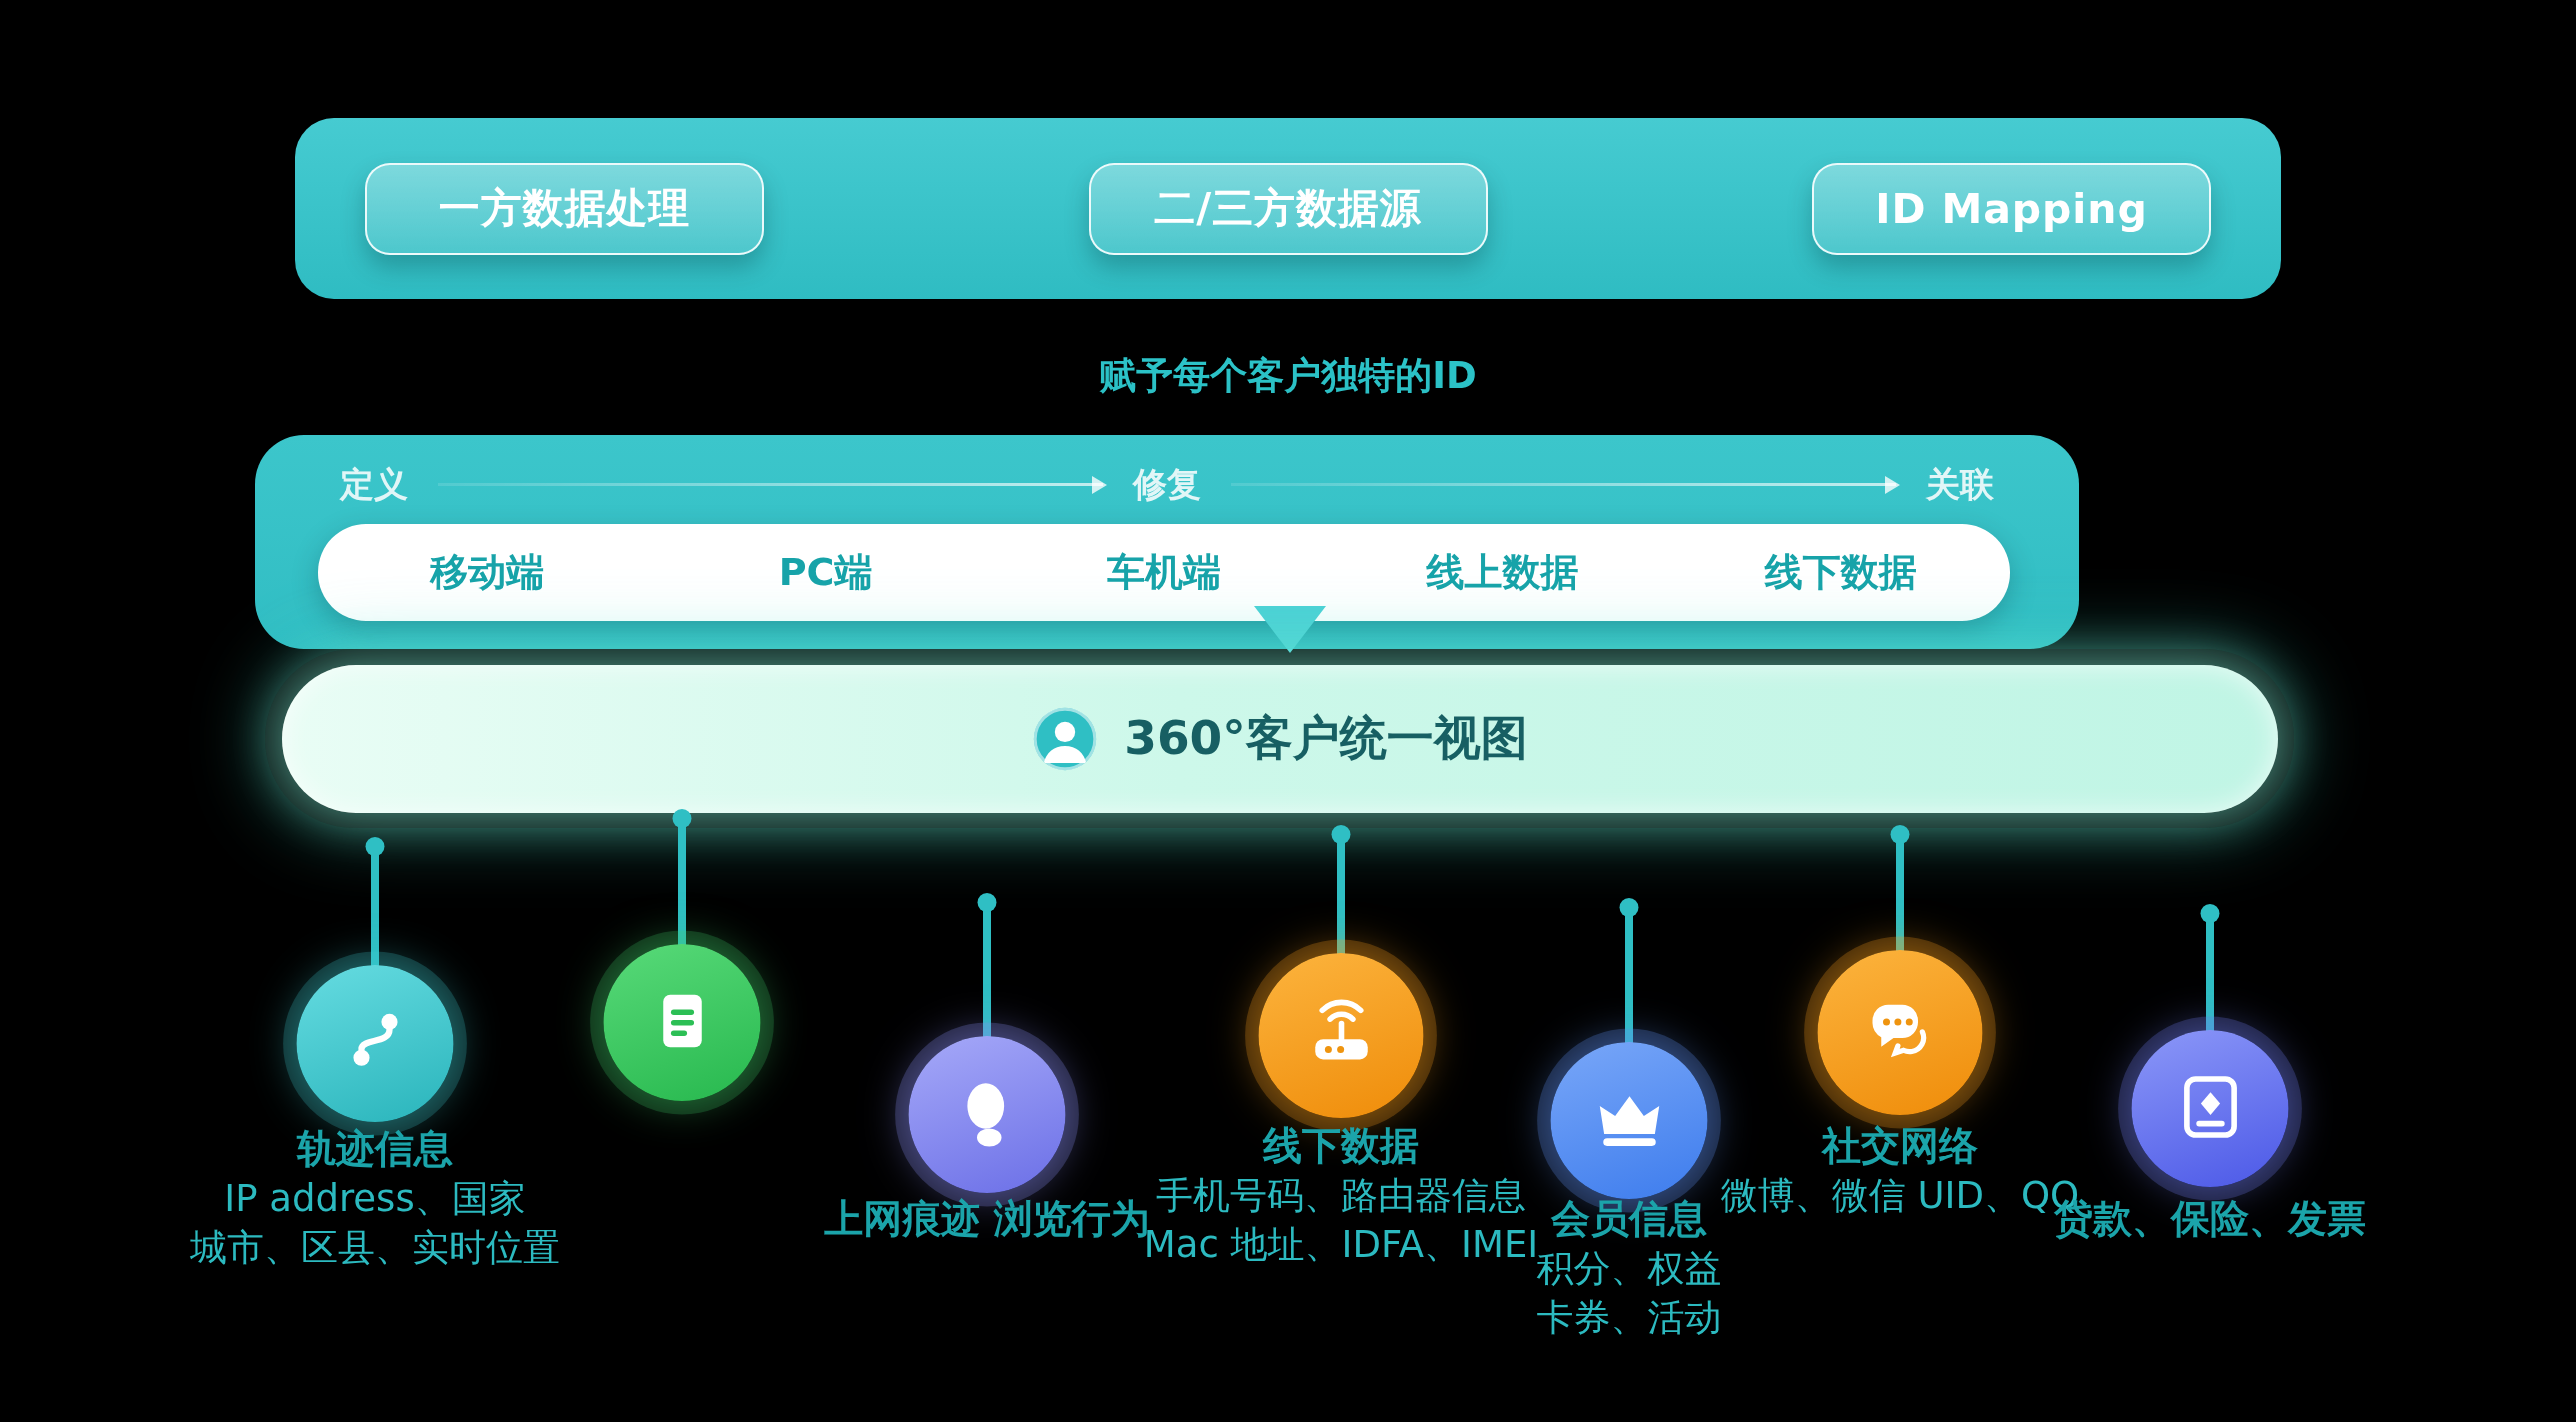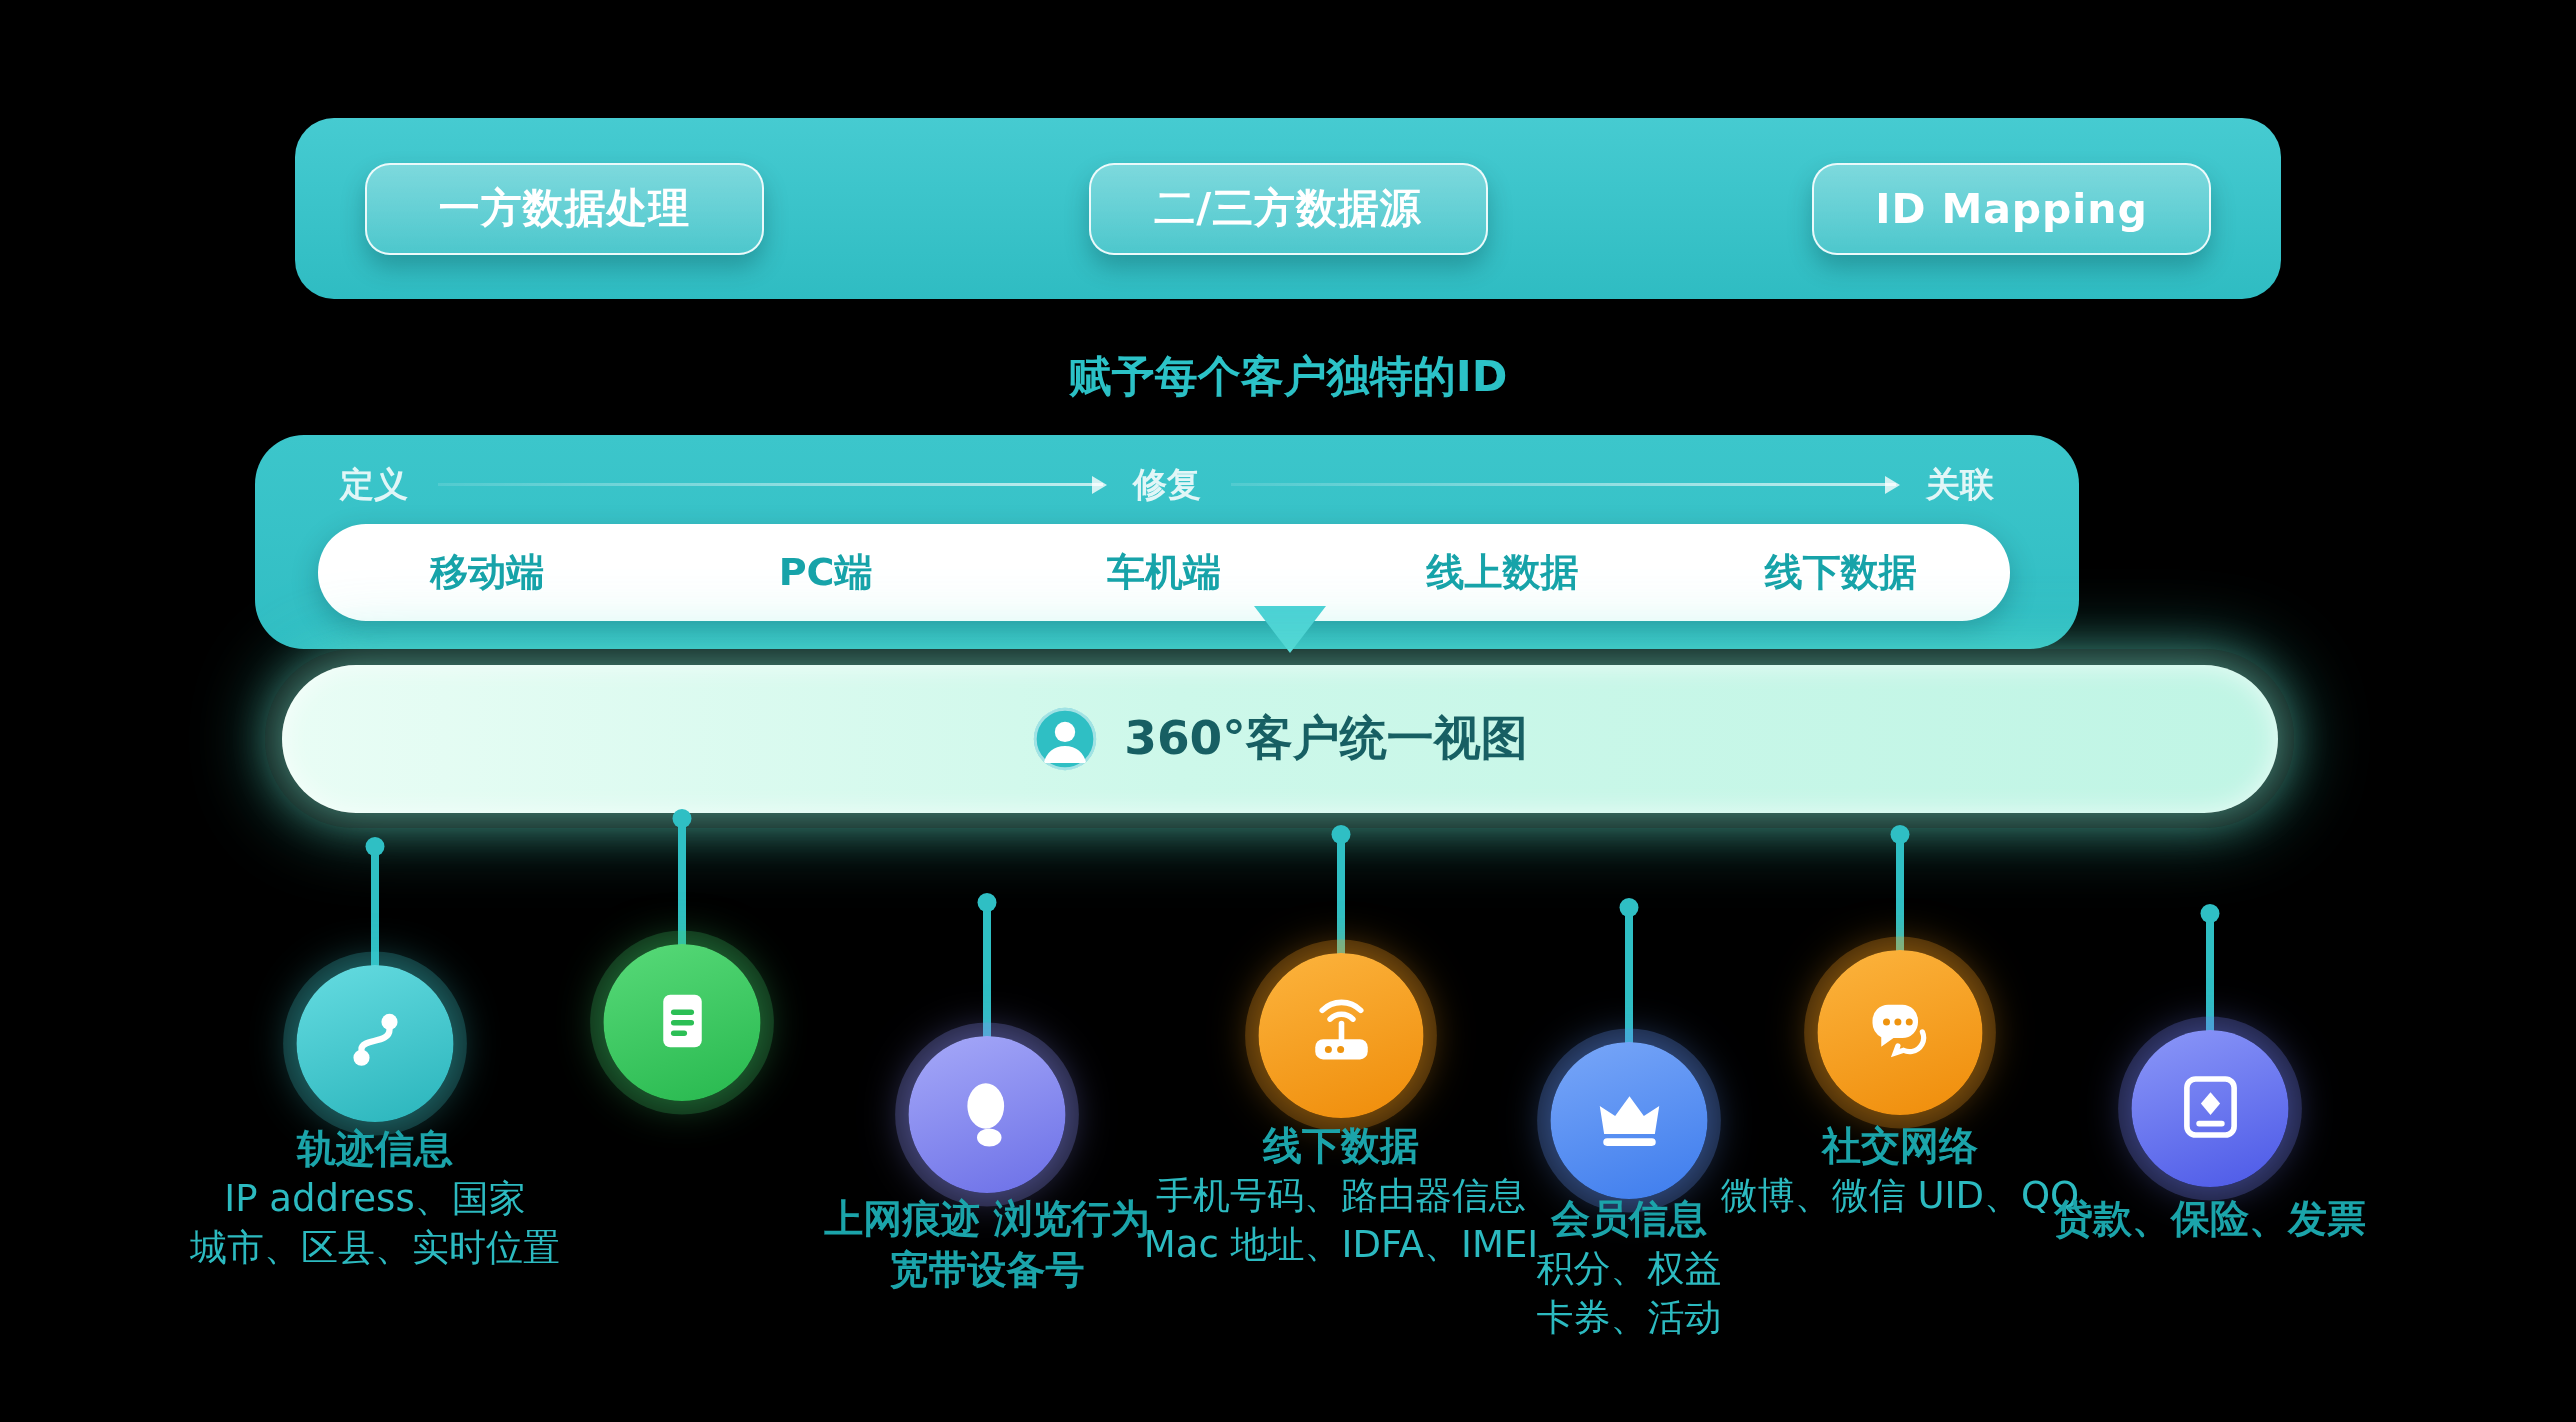--- a/index.html
+++ b/index.html
@@ -20,21 +20,21 @@
     width:395px;height:88px;border-radius:25px;
     background:linear-gradient(180deg,rgba(255,255,255,0.32),rgba(255,255,255,0.12));
     border:2.7px solid rgba(255,255,255,0.88);
     display:flex;align-items:center;justify-content:center;
     box-shadow:0 12.5px 23px rgba(0,50,55,0.28);
   }
   .pill span{color:#fff;font-size:41px;font-weight:700;letter-spacing:0.9px;white-space:nowrap;}
   
   .subtitle{
     position:absolute;left:0;top:351px;width:2576px;text-align:center;
-    color:#2cc3c8;font-size:43px;font-weight:700;line-height:50px;
+    color:#2cc3c8;font-size:37px;font-weight:700;line-height:50px;
   }
   
   .pipeline{
     position:absolute;left:255px;top:419px;width:1824px;height:214px;
     background:linear-gradient(180deg,#3cc6cb,#31bdc3);
     border-radius:49px;box-shadow:0 21.5px 72px rgba(0,0,0,0.5);margin-top:16px;
   }
   .stage-row{
     position:absolute;top:27px;left:85px;right:85px;height:45px;
     display:flex;align-items:center;
@@ -206,21 +206,20 @@
     <div class="bubble c-purple" style="top:1036px">
       <span>
         <svg viewBox="0 0 48 48" width="84" height="84" fill="#fff">
           <ellipse cx="23" cy="20" rx="10.5" ry="13"></ellipse>
           <ellipse cx="25" cy="38" rx="7" ry="5.2"></ellipse>
         </svg>
       </span>
     </div>
     <div class="caption" style="top:1193px">
       <div class="strong">上网痕迹 浏览行为</div>
-      <div class="strong">宽带设备号</div>
     </div>
   </div>
 
   <div class="source" style="left:1341px">
     <div class="connector" style="top:832px;height:129px"></div>
     <div class="bubble c-orange big" style="top:953px">
       <span>
         <svg viewBox="0 0 48 48" width="88" height="88">
           <path d="M17.5 15.5a9 9 0 0 1 13 0" fill="none" stroke="#fff" stroke-width="3.2" stroke-linecap="round"></path>
           <path d="M13 10.5a15.5 15.5 0 0 1 22 0" fill="none" stroke="#fff" stroke-width="3.2" stroke-linecap="round"></path>

